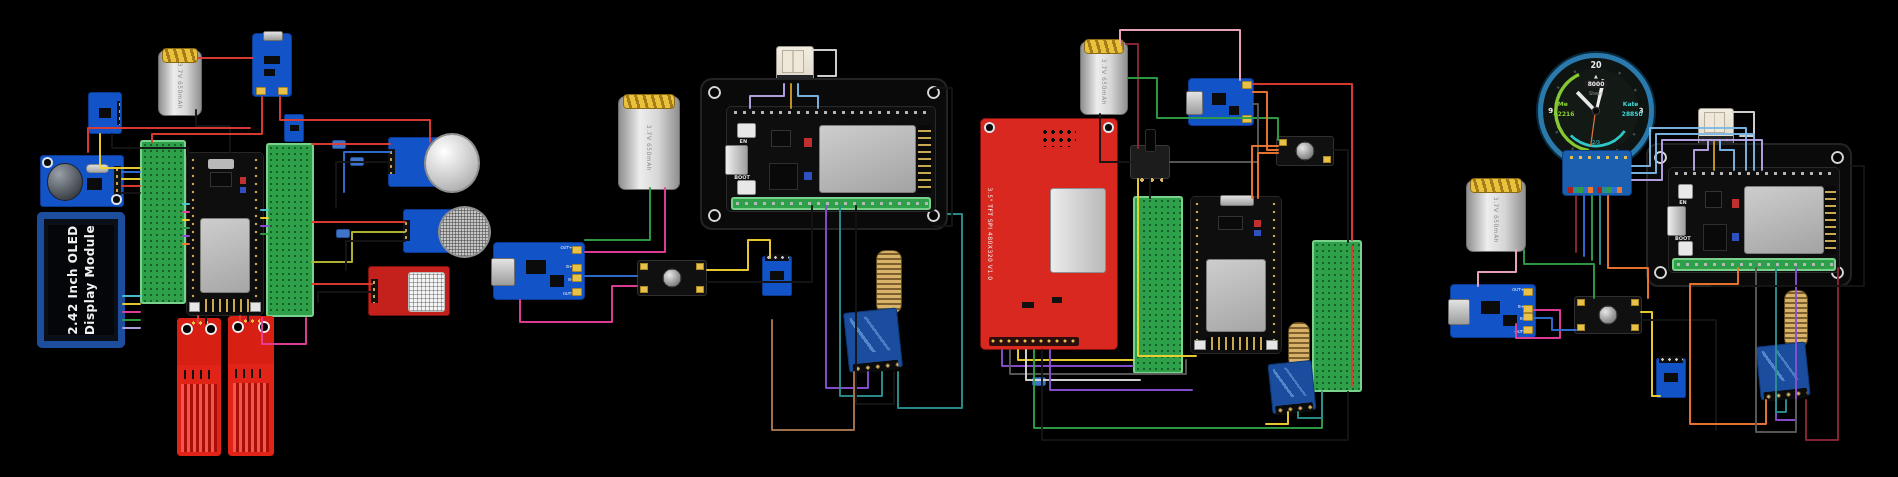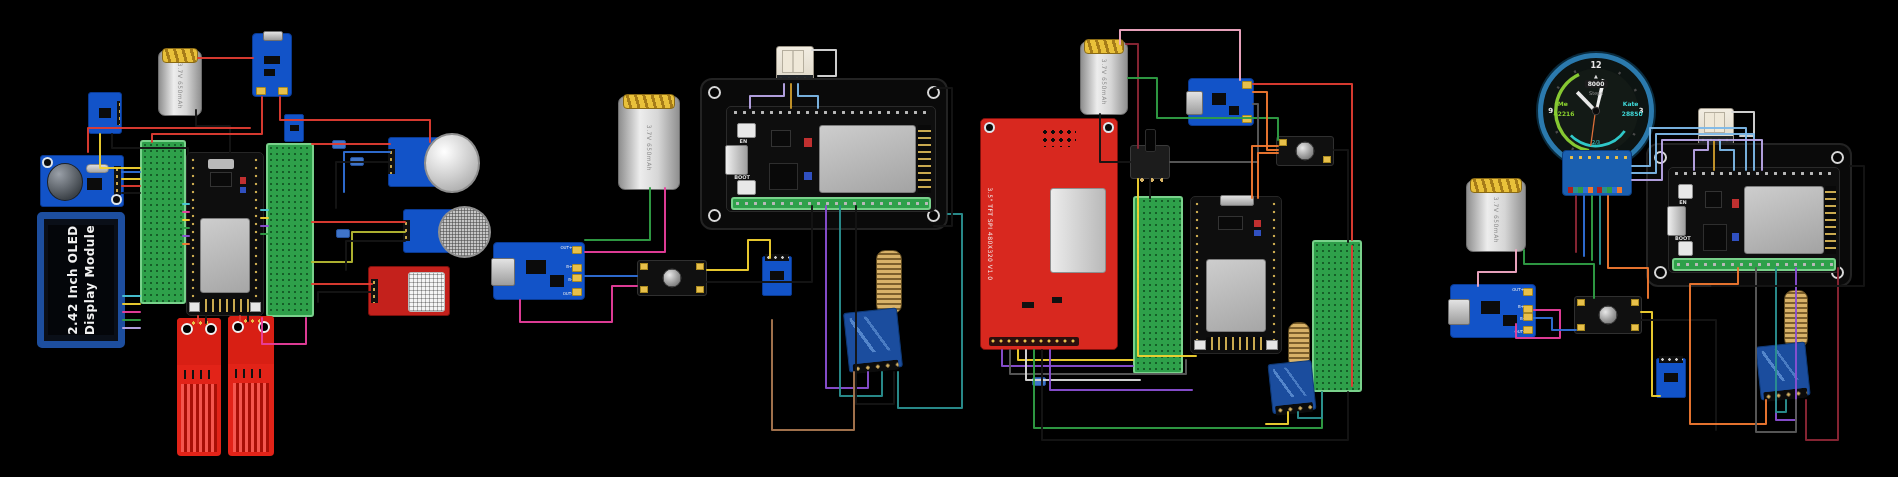--- a/index.html
+++ b/index.html
@@ -393,21 +393,21 @@
       <svg class="wsvg" viewBox="0 0 100 100">
         <circle cx="50" cy="50" r="40" fill="#131a16"></circle>
         <circle cx="50" cy="50" r="42" fill="none" stroke="#4a4a4a" stroke-width="2.4" stroke-dasharray="2 20"></circle>
         <circle cx="50" cy="50" r="38" fill="none" stroke="#86c832" stroke-width="3.2" stroke-dasharray="96 143" transform="rotate(100 50 50)"></circle>
         <circle cx="50" cy="50" r="33" fill="none" stroke="#2fc8c8" stroke-width="2.6" stroke-dasharray="58 150" transform="rotate(35 50 50)"></circle>
         <polygon points="48.6,52 51.4,51 59,21 55.5,19.5" fill="#efefef"></polygon>
         <polygon points="48.5,51.5 51,49 33.5,31 31,33.5" fill="#e8e8e8"></polygon>
         <line x1="50" y1="46" x2="45" y2="83" stroke="#e0703a" stroke-width="1.2"></line>
         <circle cx="50" cy="50" r="3.4" fill="#0a0a0a" stroke="#3c3c3c"></circle>
       </svg>
-      <div class="wlbl" style="left:50%;top:4%;transform:translateX(-50%);font-size:8px;">12</div>
+      <div class="wlbl" style="left:50%;top:4%;transform:translateX(-50%);font-size:8px;">20</div>
       <div class="wlbl" style="right:5%;top:47%;font-size:7px;">3</div>
       <div class="wlbl" style="left:48%;bottom:3%;font-size:7px;">6</div>
       <div class="wlbl" style="left:5%;top:47%;font-size:7px;">9</div>
       <div class="wlbl" style="left:50%;top:15%;transform:translateX(-50%);font-size:5px;color:#dedede;">▲</div>
       <div class="wlbl" style="left:50%;top:21%;transform:translateX(-50%);font-size:6px;background:#1c1c1c;padding:1px 3px;border-radius:2px;">8000</div>
       <div class="wlbl" style="left:50%;top:31%;transform:translateX(-50%);font-size:5px;color:#9a9a9a;font-weight:normal;">Steps</div>
       <div class="wlbl" style="left:14%;top:41%;font-size:6px;color:#8cd42f;">Me</div>
       <div class="wlbl" style="left:10%;top:50%;font-size:6px;color:#8cd42f;">42216</div>
       <div class="wlbl" style="right:10%;top:41%;font-size:6px;color:#3fd6d6;">Kate</div>
       <div class="wlbl" style="right:6%;top:50%;font-size:6px;color:#3fd6d6;">28850</div>

